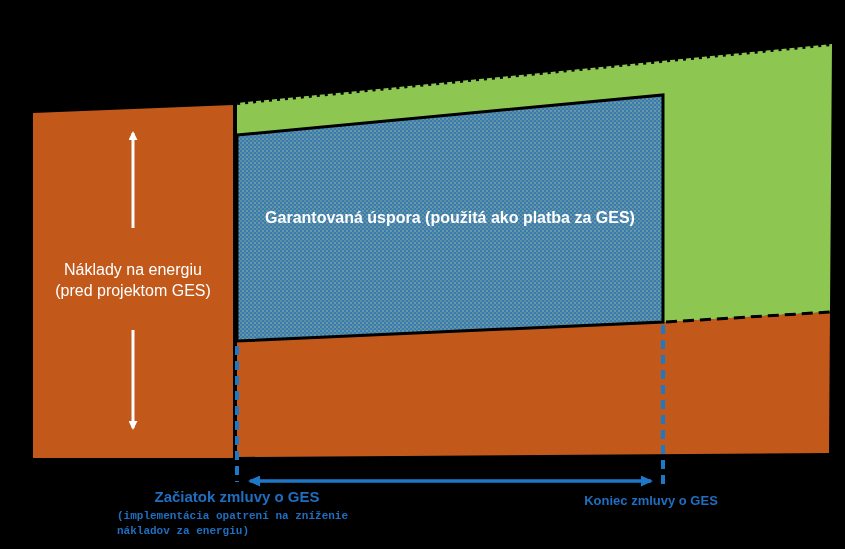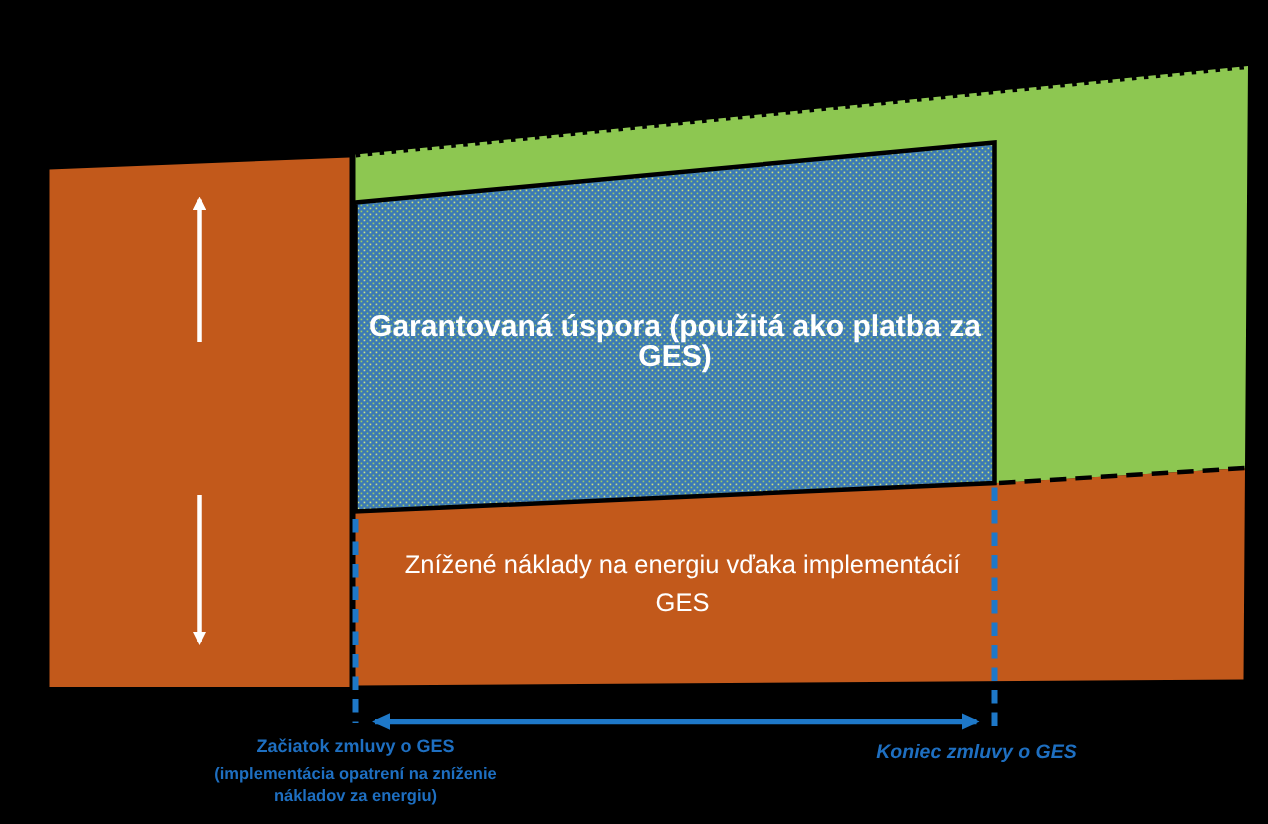--- a/index.html
+++ b/index.html
@@ -28,31 +28,31 @@
   .dotted-black{stroke:#000;stroke-width:6;stroke-dasharray:3 5;fill:none;}
   .dashed-black{stroke:#000;stroke-width:3;stroke-dasharray:11 6;fill:none;}
   .white-arrow{stroke:#fff;stroke-width:3;fill:none;}
   .blue-dash{stroke:var(--line-blue);stroke-width:4;stroke-dasharray:9 6;fill:none;}
   .blue-arrow{stroke:var(--line-blue);stroke-width:3.5;fill:none;}
   .lbl{position:absolute;white-space:pre-line;}
   .lbl-naklady{left:38px;top:259px;width:190px;text-align:center;color:var(--white);
     font-size:16px;line-height:21px;}
   .lbl-uspora{left:705px;top:104px;color:var(--white);font-size:19px;line-height:27px;text-align:left;}
   .lbl-garant{left:240px;top:208px;width:420px;text-align:center;color:var(--white);
-    font-size:20px;font-weight:bold;line-height:20px;}
+    font-size:16px;font-weight:bold;line-height:20px;}
   .lbl-znizene{left:245px;top:364px;width:420px;text-align:center;color:var(--white);
     font-size:17px;line-height:25px;}
   .lbl-zaciatok{left:117px;top:487px;width:240px;text-align:center;color:var(--label-blue);
-    font-size:12px;font-weight:bold;line-height:20px;}
-  .lbl-zaciatok-sub{left:117px;top:509px;width:240px;text-align:center;color:var(--label-blue);
-    font-size:11px;font-weight:bold;line-height:15px;}
+    font-size:15px;font-weight:bold;line-height:20px;}
+  .lbl-zaciatok-sub{left:117px;top:509px;width:240px;color:var(--label-blue);
+    font-size:11px;font-weight:bold;line-height:15px;font-family:Liberation Mono, monospace;}
   .lbl-zmluva{left:347px;top:485px;width:200px;text-align:center;color:var(--label-blue);
     font-size:18px;font-weight:bold;line-height:21px;}
   .lbl-koniec{left:551px;top:492px;width:200px;text-align:center;color:var(--label-blue);
-    font-size:13px;font-weight:bold;line-height:17px;font-style:italic;}
+    font-size:13px;font-weight:bold;line-height:17px;}
 </style>
 </head>
 <body>
 
 <div class="stage">
 
   <svg width="845" height="549" viewBox="0 0 845 549">
     <defs>
       <pattern id="dotpat" width="4" height="4" patternUnits="userSpaceOnUse">
         <rect class="pat-bg" x="0" y="0" width="4" height="4"></rect>
@@ -84,26 +84,26 @@
 
     <line class="white-arrow" x1="133" y1="228" x2="133" y2="133" marker-end="url(#whiteArrow)"></line>
     <line class="white-arrow" x1="133" y1="330" x2="133" y2="428" marker-end="url(#whiteArrow)"></line>
 
     <line class="blue-dash" x1="237" y1="346" x2="237" y2="482"></line>
     <line class="blue-dash" x1="663" y1="325" x2="663" y2="486"></line>
 
     <line class="blue-arrow" x1="250" y1="481" x2="651" y2="481" marker-start="url(#blueArrowStart)" marker-end="url(#blueArrowEnd)"></line>
   </svg>
 
+  <div class="lbl lbl-naklady">Náklady na energiu
+(pred projektom GES)</div>
 
 
   <div class="lbl lbl-garant">Garantovaná úspora (použitá ako platba za GES)</div>
 
-  <div class="lbl lbl-znizene">Znížené náklady na energiu vďaka implementácií
-GES</div>
 
   <div class="lbl lbl-zaciatok">Začiatok zmluvy o GES</div>
 
   <div class="lbl lbl-zaciatok-sub">(implementácia opatrení na zníženie
 nákladov za energiu)</div>
 
 
   <div class="lbl lbl-koniec">Koniec zmluvy o GES</div>
 </div>
 

